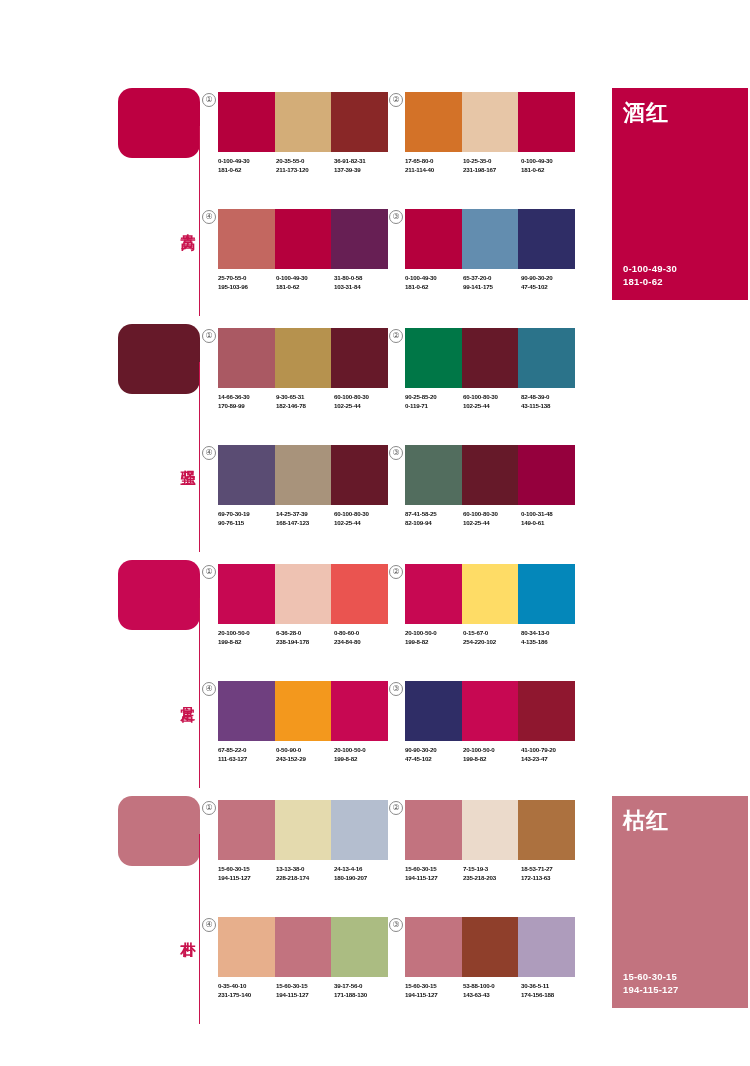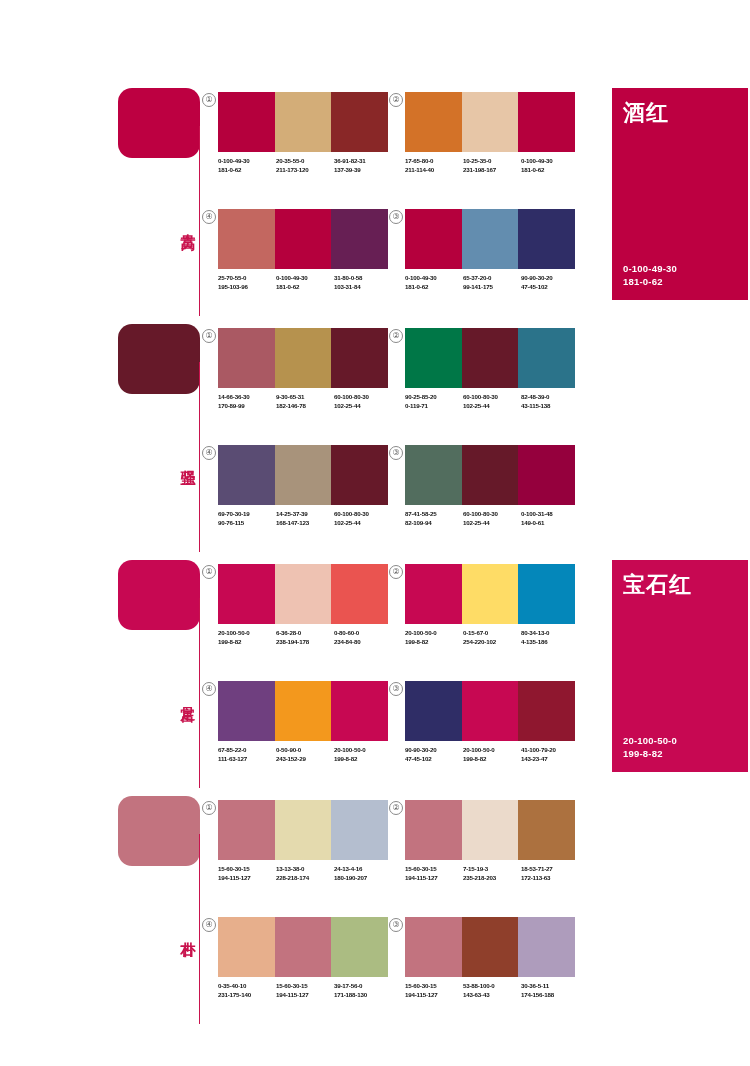--- a/index.html
+++ b/index.html
@@ -440,27 +440,20 @@
           <div class="code-cell">
             <div>20-100-50-0</div>
             <div>199-8-82</div>
           </div>
           <div class="code-cell">
             <div>41-100-79-20</div>
             <div>143-23-47</div>
           </div>
         </div>
       </div>
-      <div class="name-panel" style="background: rgb(199, 8, 82);">
-        <div class="name-title">宝石红</div>
-        <div class="name-codes">
-          <div>20-100-50-0</div>
-          <div>199-8-82</div>
-        </div>
-      </div>
     </div>
     <div class="section" style="top: 790px;">
       <div class="key-col">
         <div class="key-chip" style="background: rgb(194, 115, 127);"></div>
         <div class="key-rule" style="background: rgb(200, 19, 77);"></div>
         <div class="key-label" style="color: rgb(200, 19, 77);">古朴</div>
       </div>
       <div class="group" style="left: 218px; top: 10px;">
         <div class="group-num">①</div>
         <div class="swatches">
@@ -542,14 +535,21 @@
           <div class="code-cell">
             <div>53-88-100-0</div>
             <div>143-63-43</div>
           </div>
           <div class="code-cell">
             <div>30-36-5-11</div>
             <div>174-156-188</div>
           </div>
         </div>
       </div>
+      <div class="name-panel" style="background: rgb(194, 115, 127);">
+        <div class="name-title">枯红</div>
+        <div class="name-codes">
+          <div>15-60-30-15</div>
+          <div>194-115-127</div>
+        </div>
+      </div>
     </div>
   </div>
 
 </body></html>

